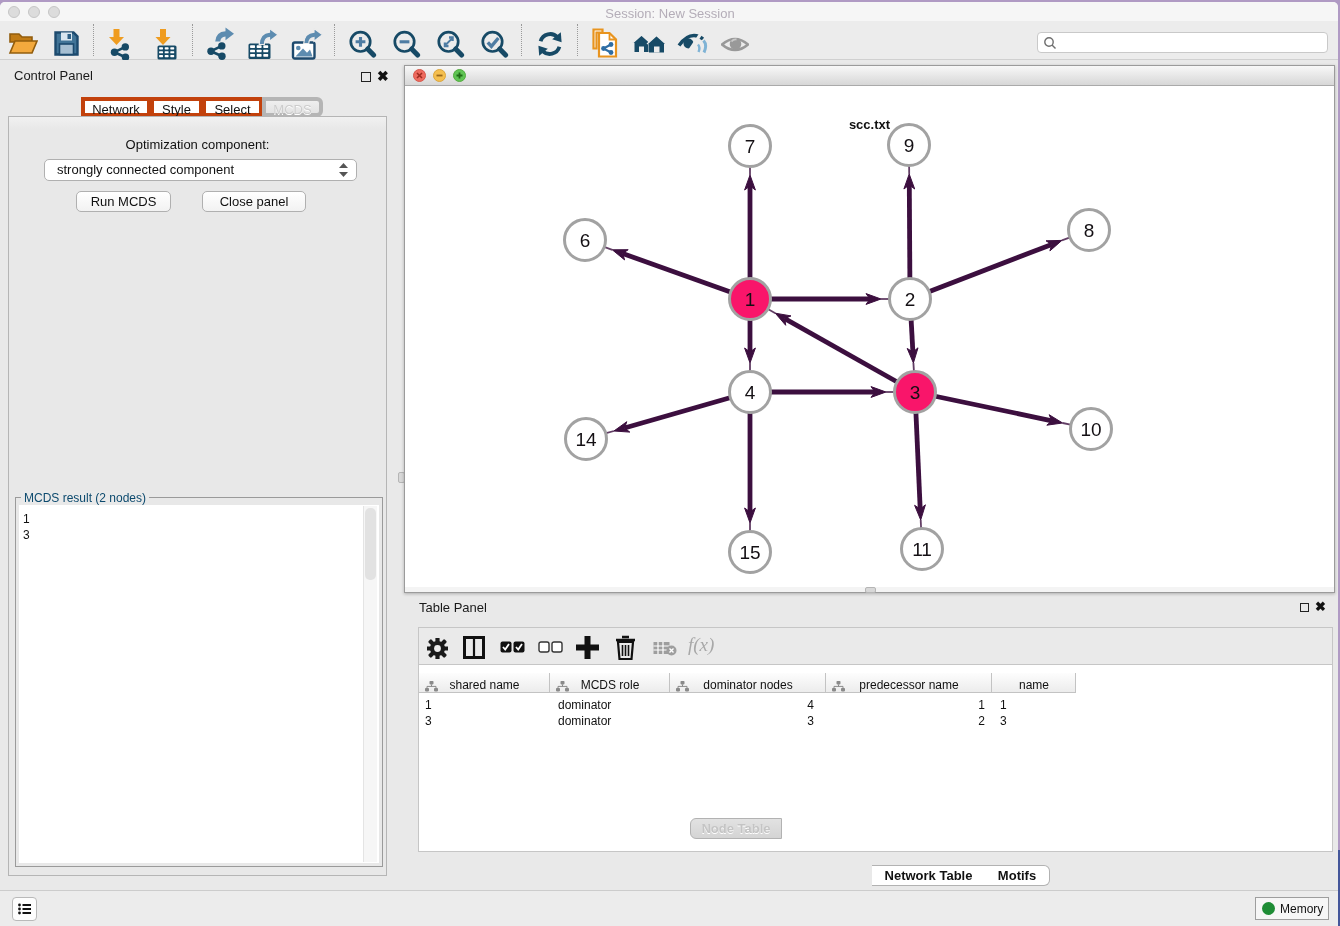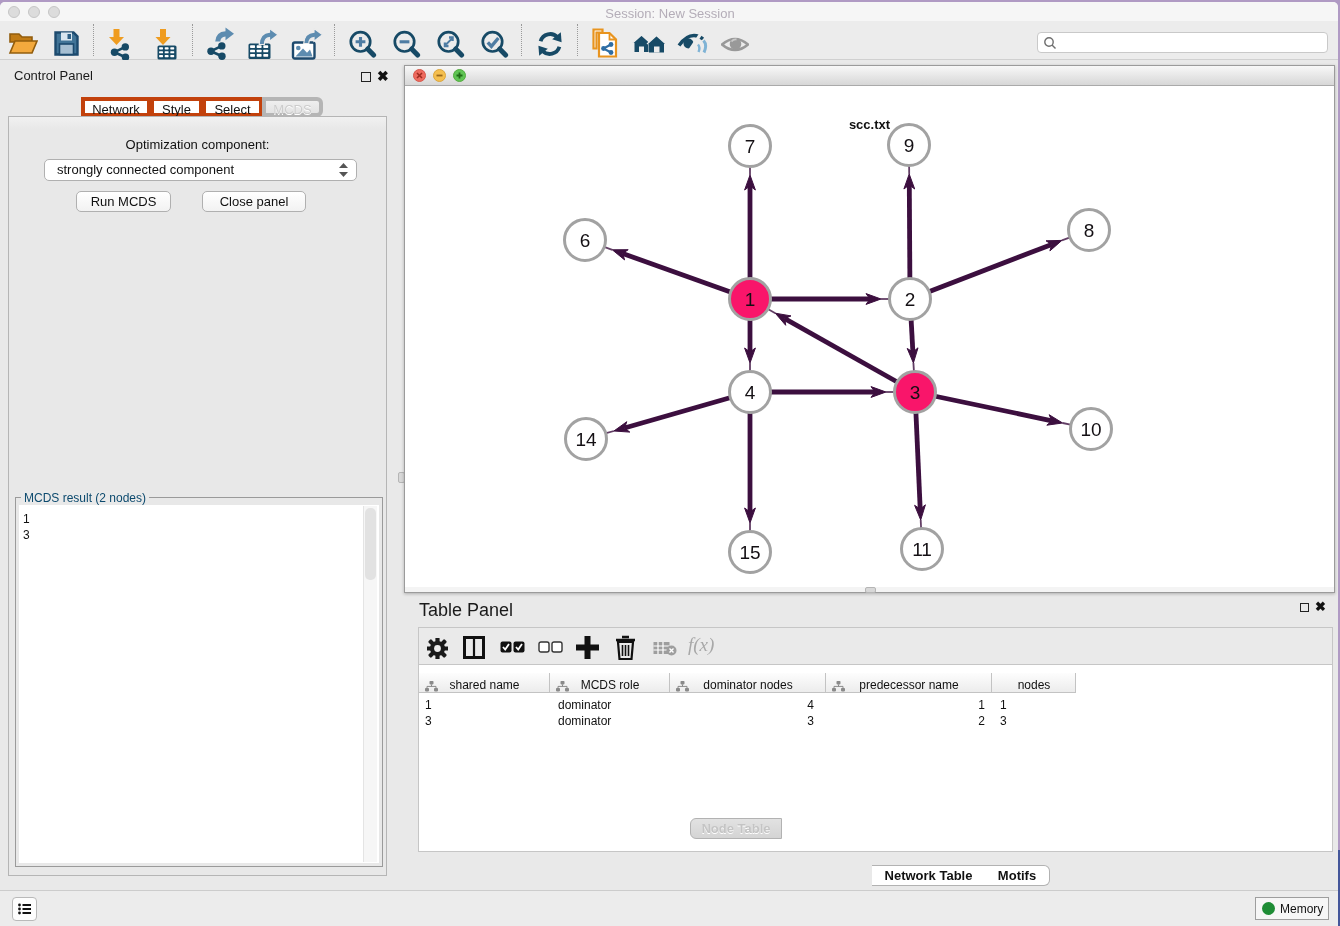--- a/index.html
+++ b/index.html
@@ -12,21 +12,21 @@
 .sep{top:3px;height:32px;width:0;border-left:1px dotted #9a9a9a;}
 .searchbox{left:1037px;top:10px;width:291px;height:21px;background:#fff;border:1px solid #c9c9c9;border-radius:4px;}
 .cp-head{left:14px;top:68px;font-size:13px;color:#1a1a1a;}
 .wbtn{font-size:14px;color:#111;font-weight:bold;}
 .tab{top:97px;height:20px;background:#fff;border:4px solid #c2410c;font-size:13px;color:#111;text-align:center;line-height:18px;}
 .cp-panel{left:8px;top:116px;width:379px;height:760px;background:linear-gradient(#f1f1f1,#e8e8e8 12px);border:1px solid #b5b5b5;}
 .btn{background:linear-gradient(#ffffff,#f2f2f2);border:1px solid #b0b0b0;border-radius:5px;font-size:13px;color:#111;text-align:center;}
 .netwin{left:404px;top:65px;width:931px;height:528px;background:#fff;border:1px solid #9b9b9b;box-shadow:0 1px 3px rgba(0,0,0,0.25);}
 .nettitle{left:0;top:0;width:929px;height:20px;background:linear-gradient(#f8f8f8,#d7d7d7);border-bottom:1px solid #aaaaaa;}
 .tl{width:13px;height:13px;border-radius:50%;top:3px;}
-.tp-head{font-size:18px;color:#1a1a1a;}
+.tp-head{font-size:13px;color:#1a1a1a;}
 .tseg{top:0;height:21px;font-size:13px;font-weight:bold;text-align:center;line-height:20px;}
 .hdrcell{top:0;height:20px;font-size:12px;color:#111;border-right:1px solid #c3c3c3;}
 .cell{font-size:12px;color:#111;position:absolute;}
 .statusbtn{background:#fdfdfd;border:1px solid #b9b9b9;border-radius:4px;}
 </style></head><body>
 
 <div class="abs appwin"></div>
 <div class="abs titlebar"></div>
 <div class="abs tdot" style="left:8px;"></div>
 <div class="abs tdot" style="left:28px;"></div>
@@ -343,21 +343,21 @@
       <path d="M6.5 3.4 v2 M2 7 v-1.6 h9 V7" stroke="#8a8a8a" stroke-width="1" fill="none"></path>
     </svg></div>
 <div class="abs" style="left:670px;top:678px;width:156px;text-align:center;font-size:12px;color:#111;">dominator nodes</div>
 <div class="abs" style="left:832px;top:678px;"><svg width="13" height="11" viewBox="0 0 13 11">
       <rect x="4.5" y="0" width="4" height="3.4" rx="0.8" fill="#8a8a8a"></rect>
       <rect x="0" y="7" width="4" height="3.4" rx="0.8" fill="#8a8a8a"></rect>
       <rect x="9" y="7" width="4" height="3.4" rx="0.8" fill="#8a8a8a"></rect>
       <path d="M6.5 3.4 v2 M2 7 v-1.6 h9 V7" stroke="#8a8a8a" stroke-width="1" fill="none"></path>
     </svg></div>
 <div class="abs" style="left:826px;top:678px;width:166px;text-align:center;font-size:12px;color:#111;">predecessor name</div>
-<div class="abs" style="left:992px;top:678px;width:84px;text-align:center;font-size:12px;color:#111;">nodes</div>
+<div class="abs" style="left:992px;top:678px;width:84px;text-align:center;font-size:12px;color:#111;">name</div>
 <div class="abs cell" style="left:425px;top:698px;">1</div>
 <div class="abs cell" style="left:558px;top:698px;">dominator</div>
 <div class="abs cell" style="left:670px;top:698px;width:144px;text-align:right;">4</div>
 <div class="abs cell" style="left:826px;top:698px;width:159px;text-align:right;">1</div>
 <div class="abs cell" style="left:1000px;top:698px;">1</div>
 <div class="abs cell" style="left:425px;top:714px;">3</div>
 <div class="abs cell" style="left:558px;top:714px;">dominator</div>
 <div class="abs cell" style="left:670px;top:714px;width:144px;text-align:right;">3</div>
 <div class="abs cell" style="left:826px;top:714px;width:159px;text-align:right;">2</div>
 <div class="abs cell" style="left:1000px;top:714px;">3</div>

